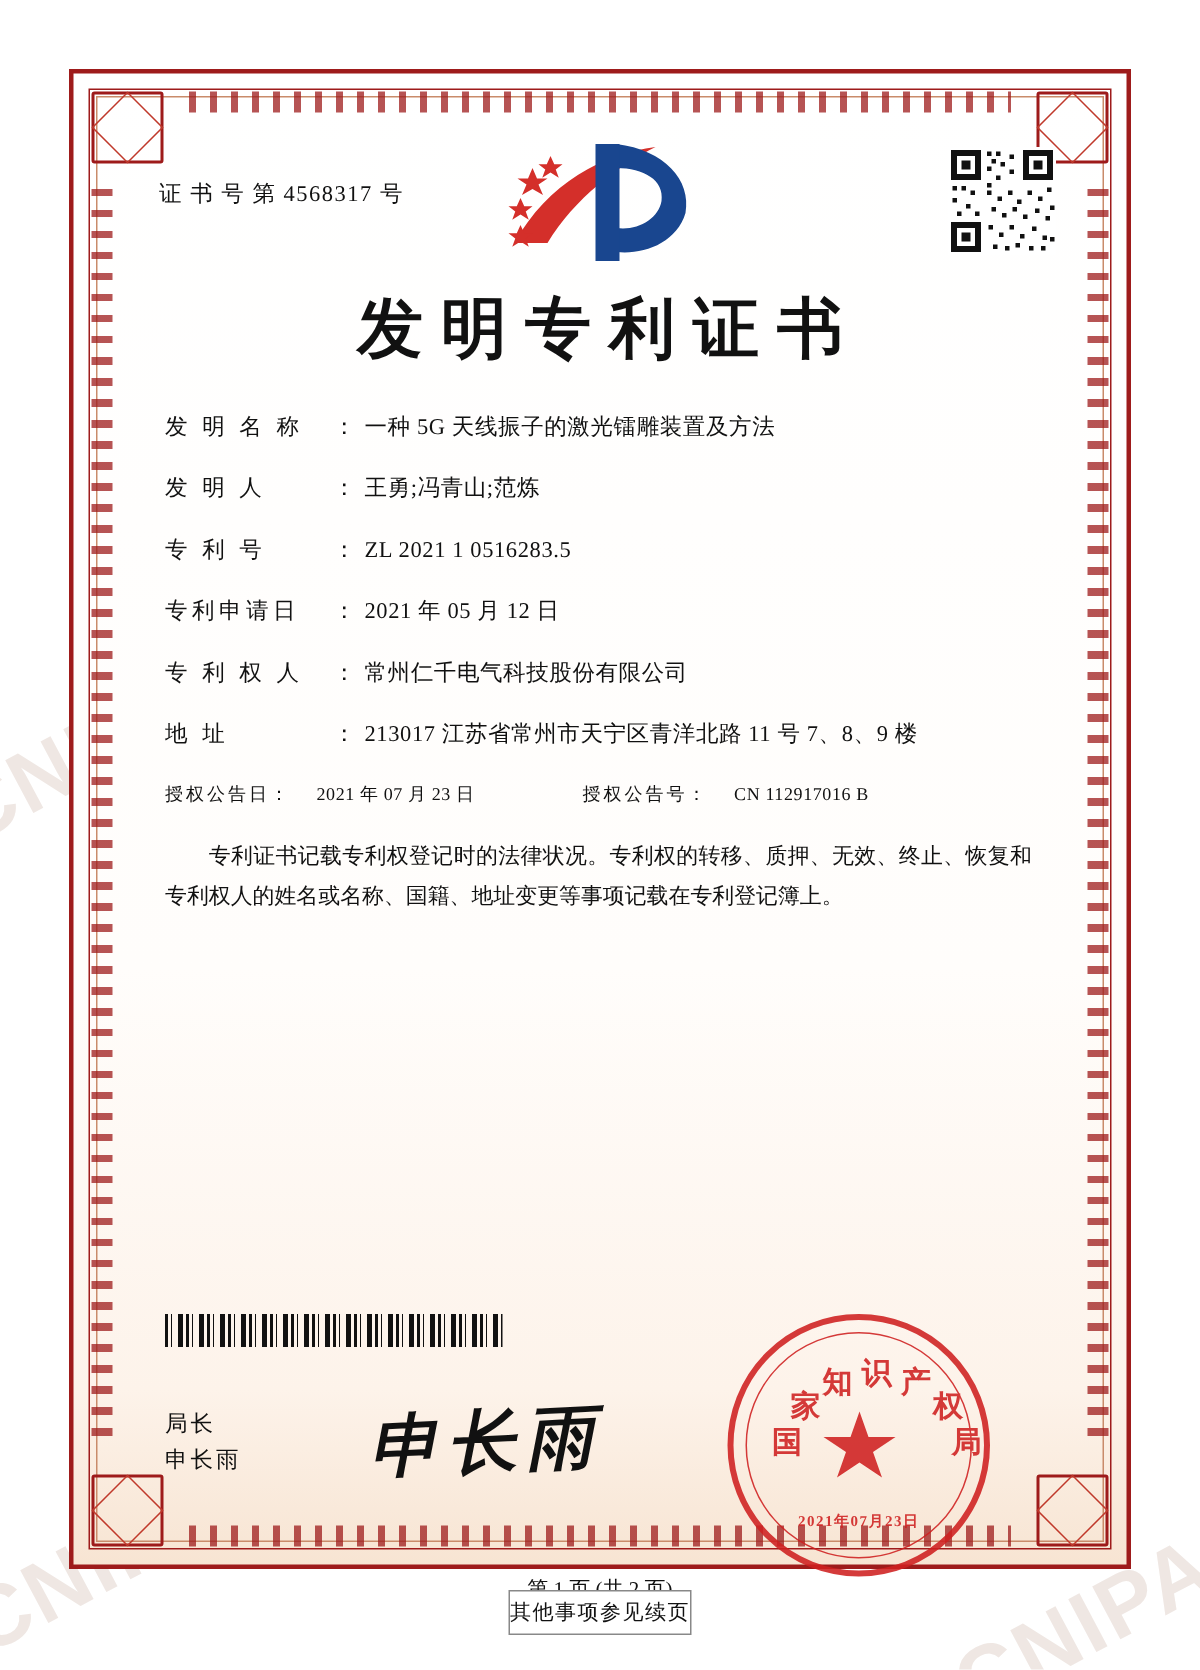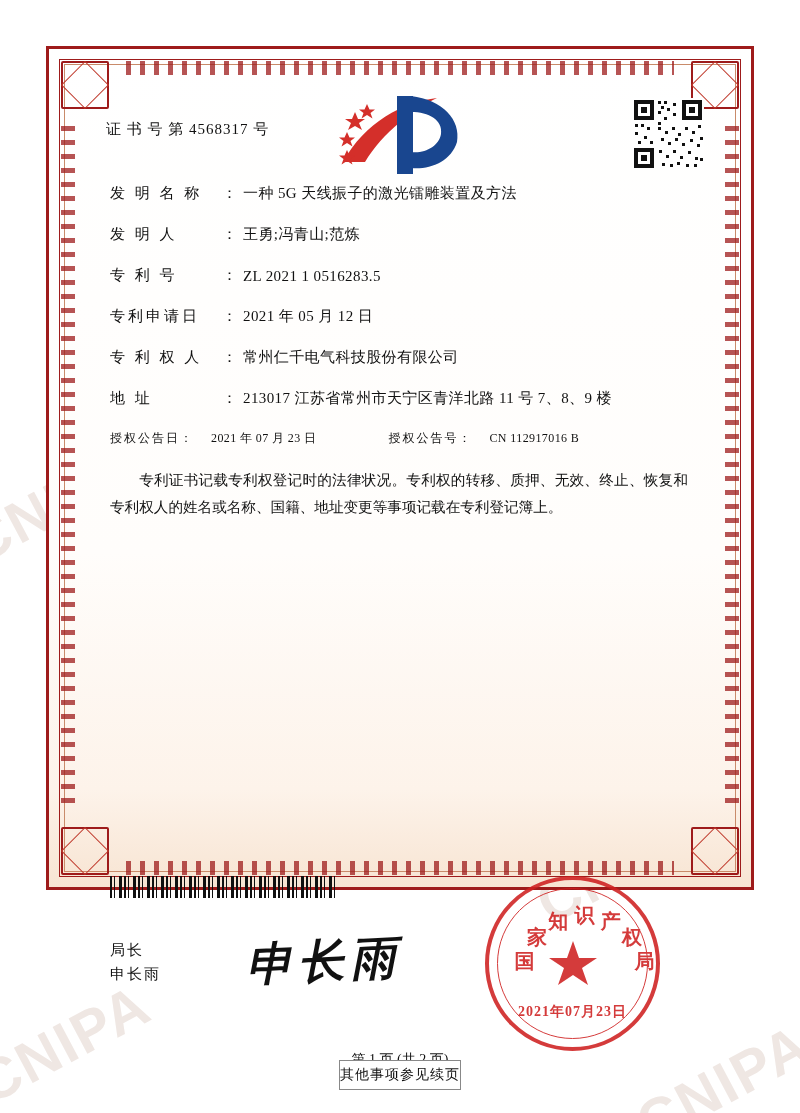--- a/index.html
+++ b/index.html
@@ -33,21 +33,21 @@
     transform: rotate(-28deg);
     white-space: nowrap;
   }
 
   
   .cert {
     position: absolute;
     left: 46px;
     top: 46px;
     width: 708px;
-    height: 844px;
+    height: 1000px;
     z-index: 1;
     background: linear-gradient(180deg,#ffffff 0%, #fffdfb 60%, #fdf3ea 88%, #f7e4d2 100%);
   }
   .frame-outer {
     position: absolute;
     inset: 0;
     border: 3px solid #9e1b1b;
     box-sizing: border-box;
   }
   .frame-inner {
@@ -281,21 +281,21 @@
     transform: translate(-50%,-50%);
     width: 78px;
     height: 78px;
   }
   .seal-date {
     position: absolute;
     left: 50%;
     bottom: 26px;
     transform: translateX(-50%);
     color: #cf2020;
-    font-size: 14px;
+    font-size: 10px;
     white-space: nowrap;
     font-weight: bold;
     letter-spacing: 1px;
   }
 
   .page-no {
     position: absolute;
     left: 0; right: 0;
     top: 975px;
     text-align: center;
@@ -418,20 +418,21 @@
               <rect x="45" y="64" width="3" height="3"></rect>
               <rect x="54" y="66" width="3" height="3"></rect>
             <rect x="62" y="66" width="3" height="3"></rect>
               <rect x="68" y="60" width="3" height="3"></rect>
               <rect x="68" y="39" width="3" height="3"></rect>
           </g>
         </svg>
       </div>
     </div>
 
+    <div class="title">发明专利证书</div>
 
     <div class="fields">
 
       <div class="field">
         <span class="field-label">发 明 名 称</span>
         <span class="field-colon">：</span>
         <span class="field-value">一种 5G 天线振子的激光镭雕装置及方法</span>
       </div>
 
       <div class="field">

